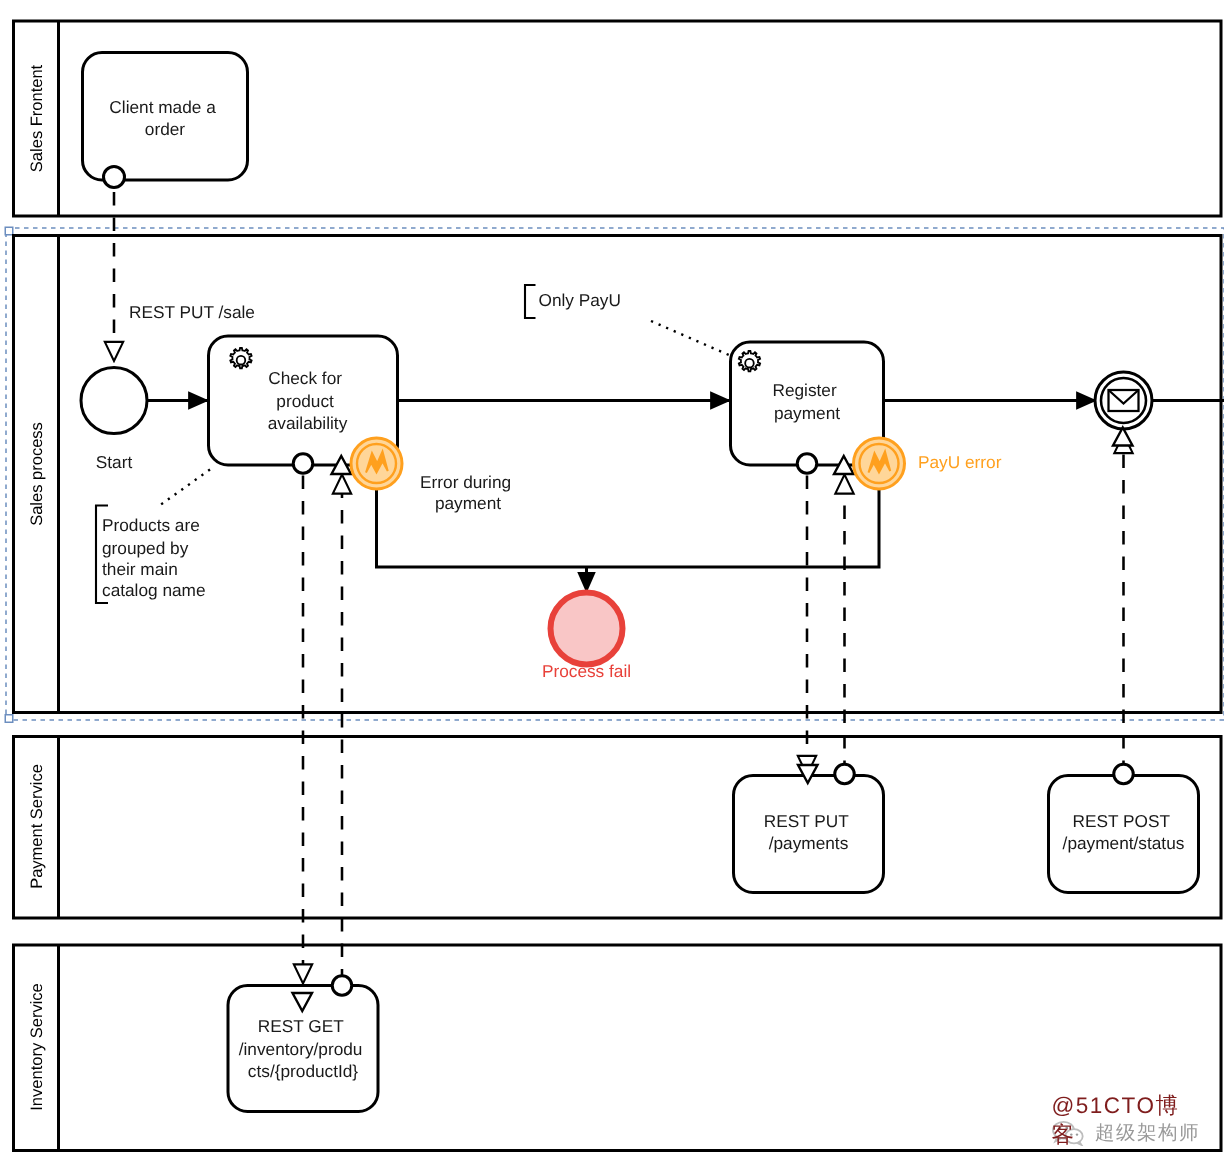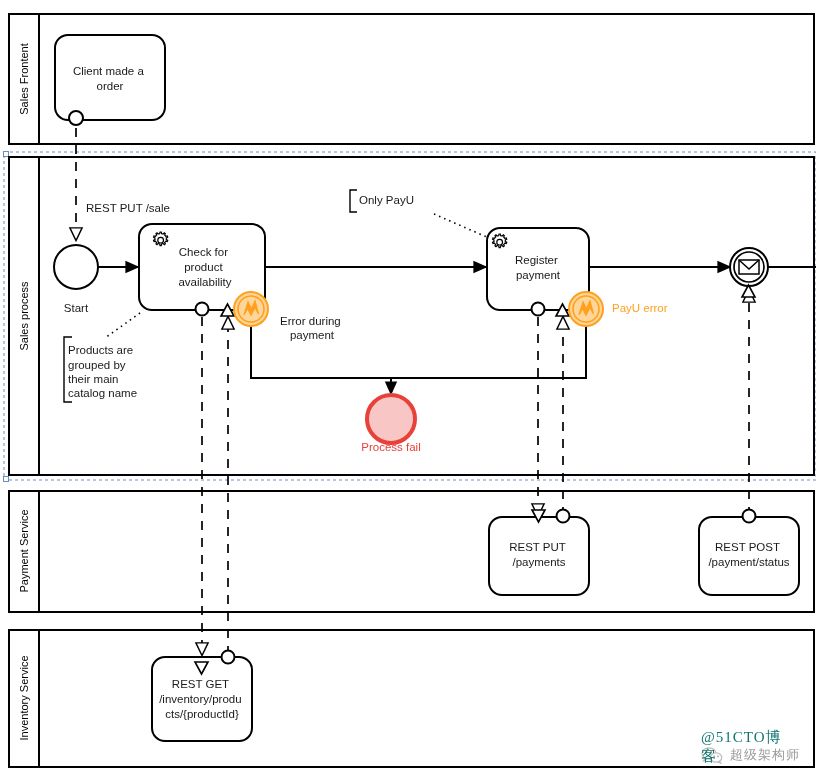--- a/index.html
+++ b/index.html
@@ -61,23 +61,23 @@
     font-size: 13px;
     color: #9a9a9a;
     letter-spacing: 1px;
     font-family: Liberation Sans, sans-serif;
   }
   .wm-sub {
     position: absolute;
     right: 4px;
     bottom: -2px;
     font-size: 15px;
-    color: #0f766e;
+    color: #7f1d1d;
     letter-spacing: 1px;
-    font-family: Liberation Serif, serif;
+    font-family: Liberation Sans, sans-serif;
   }
   .wm-icon {
     width: 22px;
     height: 17px;
     position: relative;
   }
 </style>
 </head>
 <body>
 

